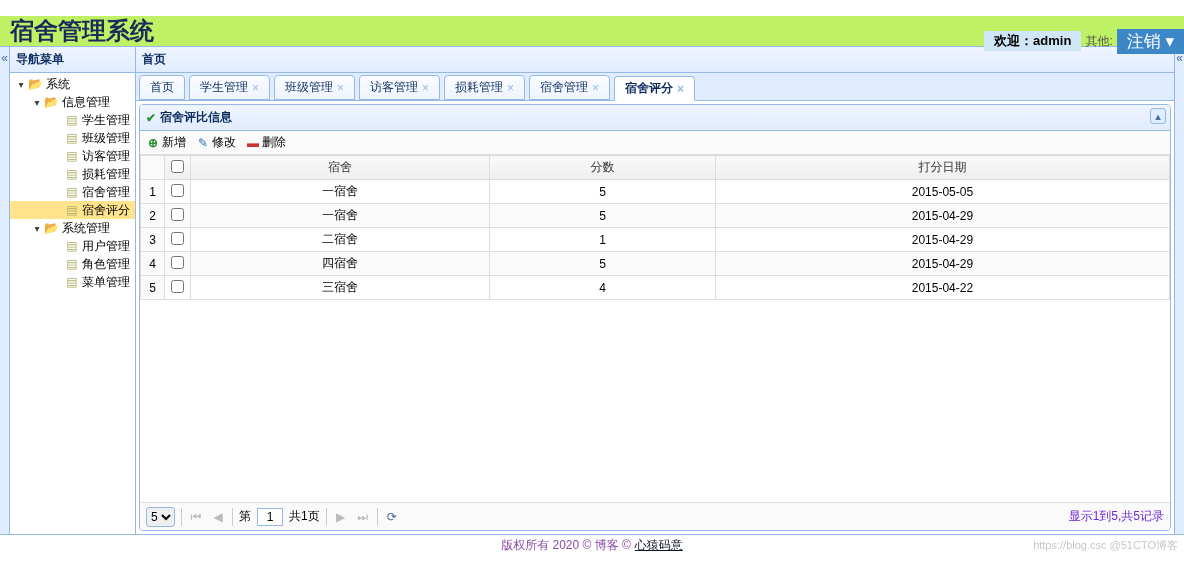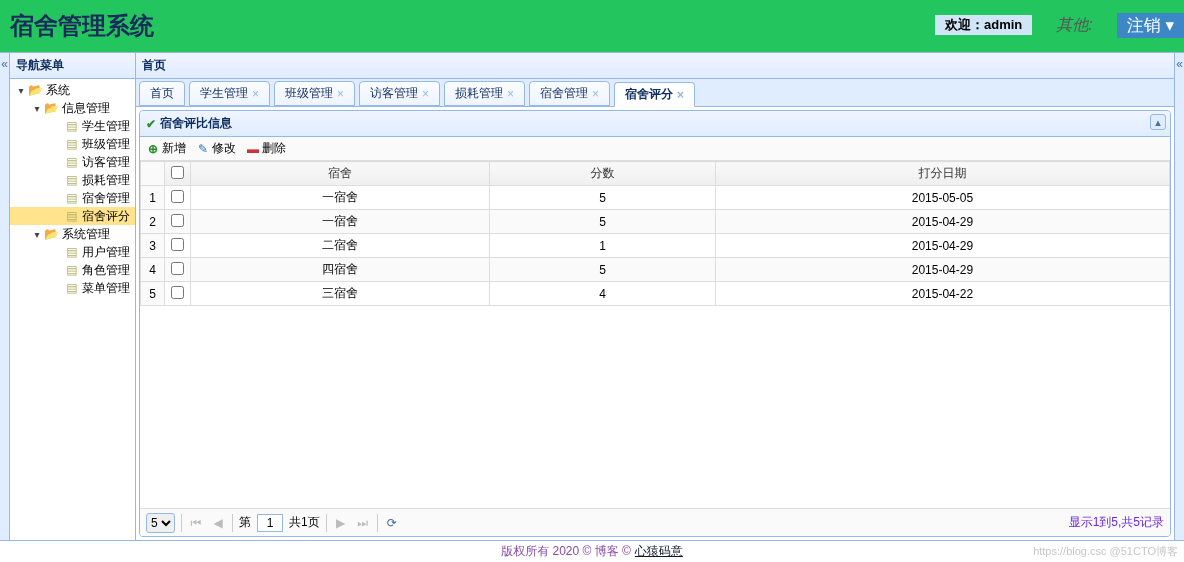--- a/index.html
+++ b/index.html
@@ -1,23 +1,23 @@
 <!DOCTYPE html>
 <html><head>
 <meta charset="utf-8">
 <style>
 * { box-sizing: border-box; margin: 0; padding: 0; font-family: Arial, "Microsoft YaHei", sans-serif; font-size: 12px; }
 html, body { width: 1184px; height: 562px; overflow: hidden; }
 
 
-.banner { height: 52px; background: #22c55e; display: flex; align-items: center; position: relative; }
+.banner { height: 30px; background: #bef264; display: flex; align-items: center; position: relative; margin-top: 16px; }
 .banner-title { font-size: 24px; font-weight: bold; color: #1a2a5a; padding-left: 10px; font-family: "KaiTi", "STKaiti", serif; }
 .banner-right { position: absolute; right: 0; top: 16px; height: 18px; display: flex; align-items: center; }
 .welcome-box { background: #d0e6f6; padding: 1px 10px; font-size: 13px; font-weight: bold; }
-.other-box { color: #555; padding: 1px 24px; font-size: 16px; font-style: italic; }
+.other-box { color: #555; padding: 1px 4px; font-size: 12px; }
 .logout-btn { background: #3d87c7; color: #fff; padding: 1px 10px; font-size: 17px; cursor: pointer; border: 0; }
 
 
 .main { display: flex; height: 488px; border-top: 1px solid #95b8e7; }
 .sidebar { width: 126px; border-right: 1px solid #95b8e7; display: flex; flex-direction: column; background: #fff; }
 .panel-header { background: linear-gradient(#eff5ff,#e0ecff); border-bottom: 1px solid #95b8e7; padding: 4px 6px; font-weight: bold; color: #0e2d5f; }
 .sidebar-collapse { width: 10px; background: #e0ecff; border-right: 1px solid #95b8e7; display: flex; align-items: flex-start; justify-content: center; padding-top: 4px; color: #4a6fa5; cursor: pointer; }
 .sidebar-collapse-right { width: 10px; background: #e0ecff; border-left: 1px solid #95b8e7; display: flex; align-items: flex-start; justify-content: center; padding-top: 4px; color: #4a6fa5; cursor: pointer; }
 
 

